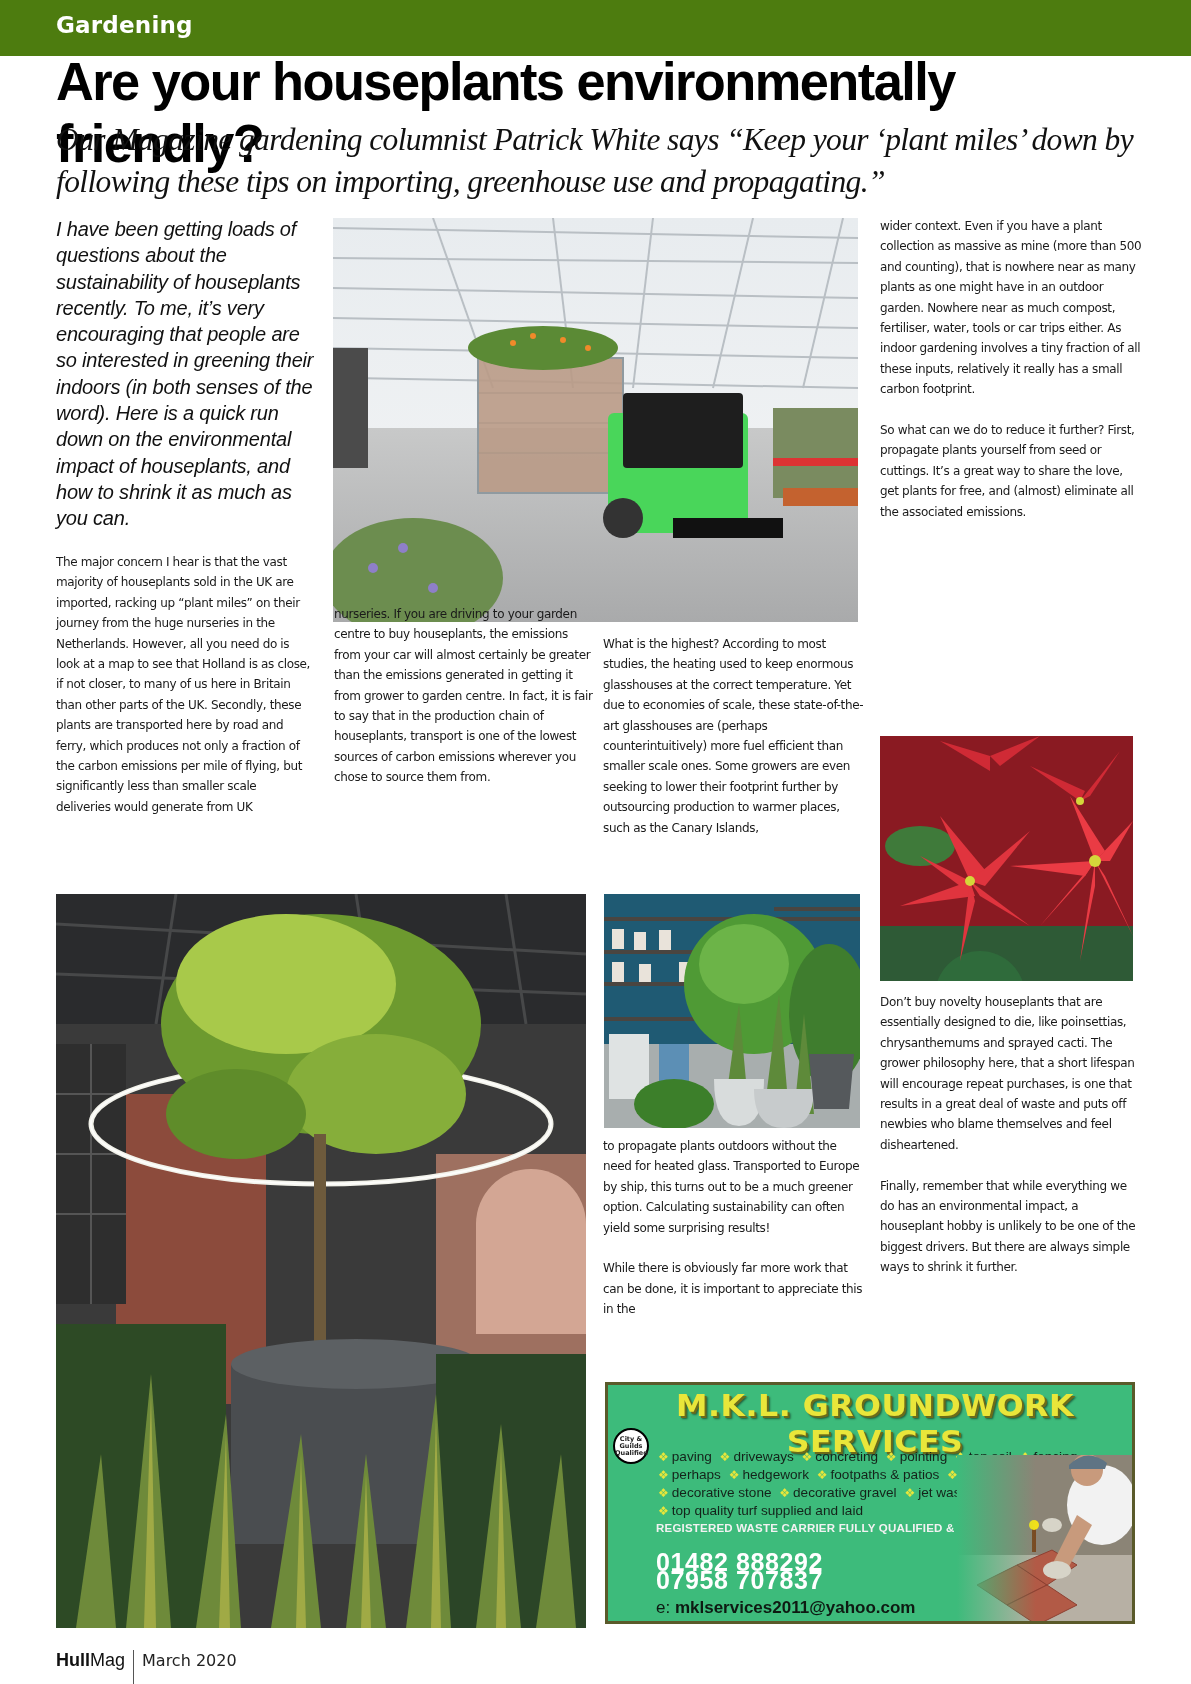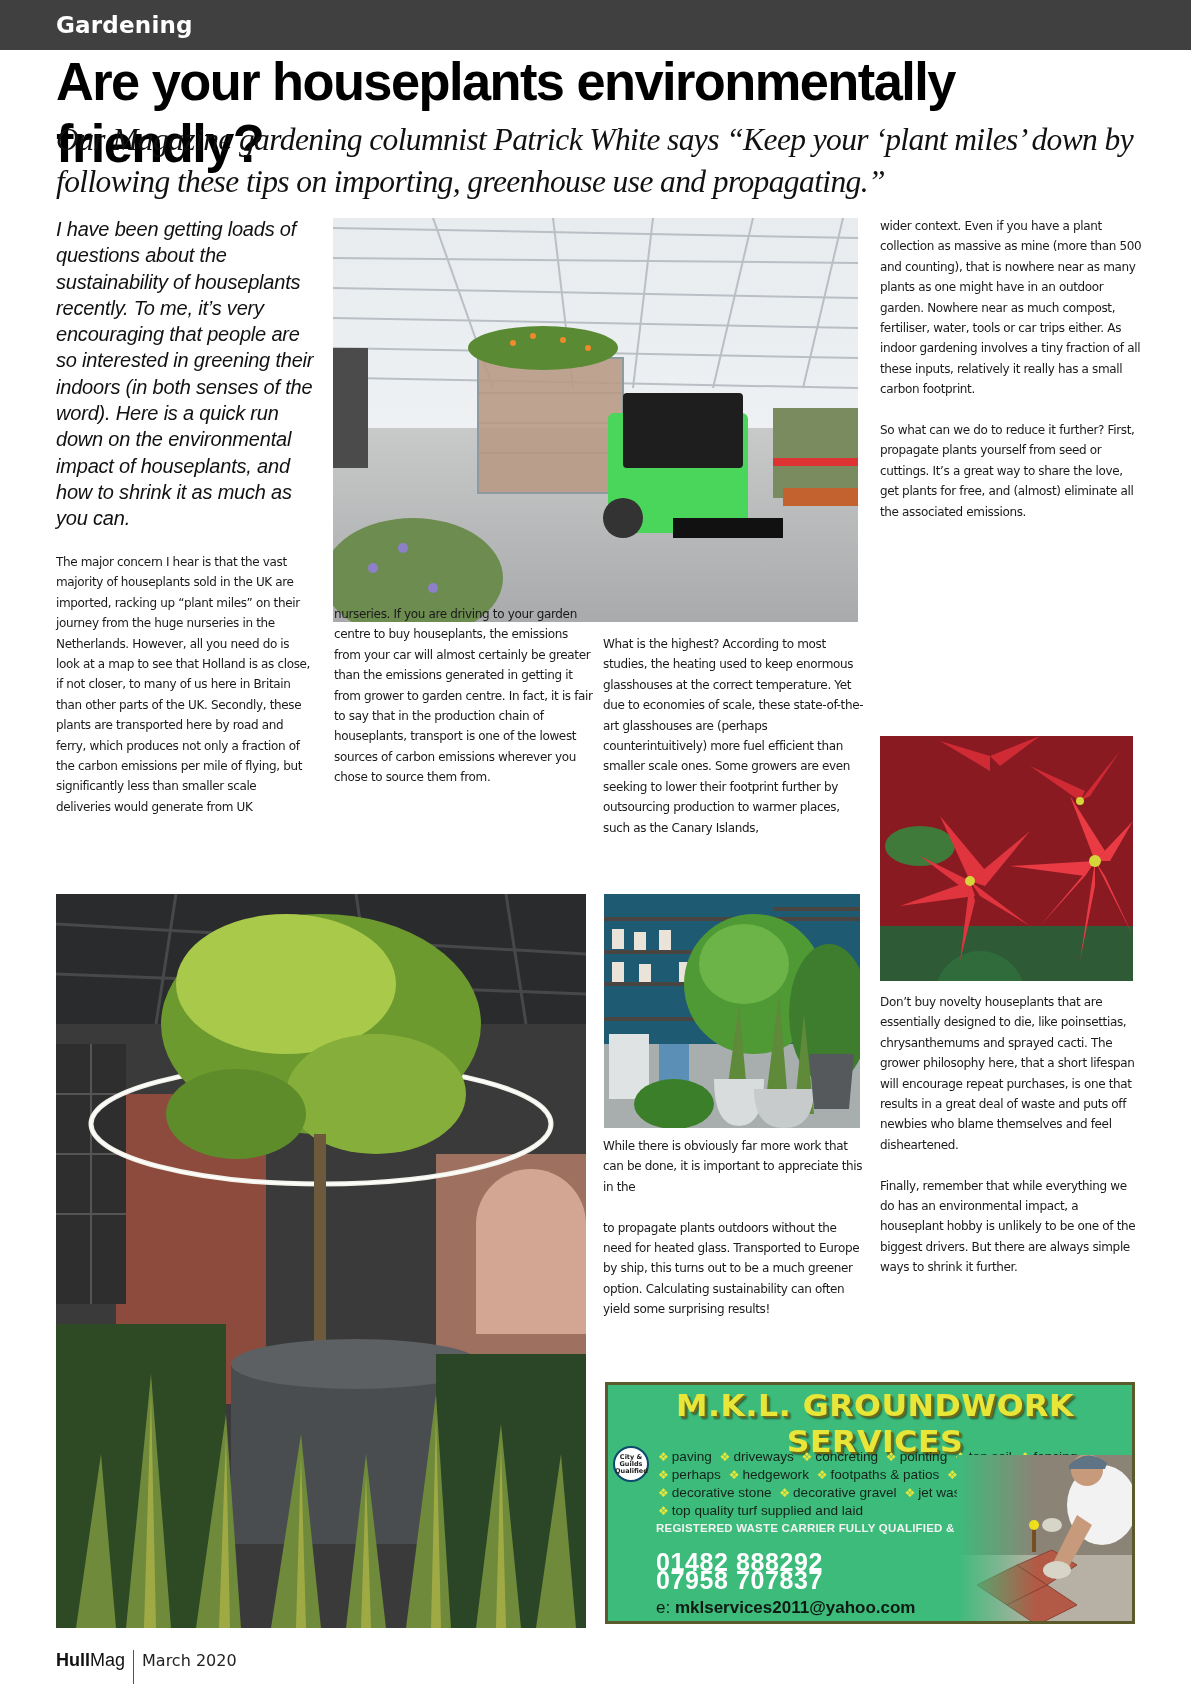--- a/index.html
+++ b/index.html
@@ -1,35 +1,35 @@
 <!DOCTYPE html>
 <html><head>
 <meta charset="utf-8">
 <style>
   * { box-sizing: border-box; margin: 0; padding: 0; }
   html, body { width: 1191px; height: 1684px; background: #ffffff; overflow: hidden; }
   body { position: relative; font-family: "Liberation Sans", "DejaVu Sans", sans-serif; color: #1a1a1a; }
 
-  .section-bar { position: absolute; left: 0; top: 0; width: 1191px; height: 50px; background: #404040; }
+  .section-bar { position: absolute; left: 0; top: 0; width: 1191px; height: 56px; background: #4d7c0f; }
   .section-label { position: absolute; left: 56px; top: 12px; font-family: "DejaVu Sans", sans-serif; font-weight: bold; font-size: 23px; color: #ffffff; letter-spacing: 0.2px; }
 
   .headline { position: absolute; left: 56px; top: 50px; width: 1130px; font-family: "Liberation Sans", sans-serif; font-weight: bold; font-size: 54px; line-height: 62px; color: #000; letter-spacing: -1.6px; transform: scaleX(0.97); transform-origin: left top; }
   .deck { position: absolute; left: 56px; top: 119px; width: 1110px; font-family: Liberation Serif, serif; font-style: italic; font-size: 31.5px; line-height: 42px; color: #111; letter-spacing: -0.6px; }
 
   .col { position: absolute; font-family: "DejaVu Sans", sans-serif; font-size: 12px; line-height: 20.4px; color: #1a1a1a; letter-spacing: -0.35px; }
   .col p { margin-bottom: 20.4px; }
   .col p:last-child { margin-bottom: 0; }
   .intro { position: absolute; left: 56px; top: 216px; width: 260px; font-family: "Liberation Sans", sans-serif; font-style: italic; font-size: 20px; line-height: 26.3px; color: #111; letter-spacing: -0.2px; }
 
   .photo { position: absolute; overflow: hidden; }
   .photo svg { display: block; width: 100%; height: 100%; }
 
   .ad { position: absolute; left: 605px; top: 1382px; width: 530px; height: 242px; background: #3dbb7b; border: 3px solid #5a5a2a; overflow: hidden; }
   .ad-title { position: absolute; left: 12px; top: 2px; width: 510px; text-align: center; font-family: "DejaVu Sans", sans-serif; font-weight: bold; font-size: 31px; color: #e9e63a; letter-spacing: 0.5px; text-shadow: 2px 2px 0 #6b6b1a, 3px 3px 2px rgba(0,0,0,0.5); transform: scaleX(1.02); }
-  .ad-badge { position: absolute; left: 5px; top: 61px; width: 36px; height: 36px; border-radius: 50%; background: #ffffff; border: 2px solid #0c4a6e; font-size: 6.5px; line-height: 7px; text-align: center; padding-top: 6px; font-weight: bold; color: #222; font-family: "DejaVu Sans", sans-serif; }
+  .ad-badge { position: absolute; left: 5px; top: 43px; width: 36px; height: 36px; border-radius: 50%; background: #ffffff; border: 2px solid #000000; font-size: 6.5px; line-height: 7px; text-align: center; padding-top: 6px; font-weight: bold; color: #222; font-family: "DejaVu Sans", sans-serif; }
   .ad-services { position: absolute; left: 50px; top: 63px; width: 440px; font-family: "Liberation Sans", sans-serif; font-size: 13.6px; line-height: 17px; color: #14231a; }
   .ad-services .diamond { color: #e9e63a; font-size: 12px; margin-right: 3px; }
   .ad-services .item { margin-right: 4px; }
   .ad-registered { position: absolute; left: 48px; top: 137px; font-family: "Liberation Sans", sans-serif; font-weight: bold; font-size: 11.5px; color: #f2f2f2; letter-spacing: 0.2px; }
   .ad-phone { position: absolute; left: 48px; font-family: "Liberation Sans", sans-serif; font-weight: bold; font-size: 25px; color: #ffffff; letter-spacing: 0.6px; }
   .ad-phone.p1 { top: 163px; }
   .ad-phone.p2 { top: 181px; }
   .ad-email { position: absolute; left: 48px; top: 213px; font-family: "Liberation Sans", sans-serif; font-size: 17px; color: #0e1a12; }
   .ad-email b { font-weight: bold; }
   .ad-worker { position: absolute; right: 0; top: 70px; width: 175px; height: 170px; }
@@ -245,22 +245,22 @@
         <polygon points="190,220 200,120 210,220"></polygon>
     </g>
     <path d="M110 185 Q110 232 135 232 Q160 232 160 185 Z" fill="#d8dcdc"></path>
     <path d="M150 195 Q150 234 180 234 Q210 234 210 195 Z" fill="#c7cbcc"></path>
     <path d="M205 160 L250 160 L245 215 L210 215 Z" fill="#55595c"></path>
     <ellipse cx="70" cy="210" rx="40" ry="25" fill="#3c7f2a"></ellipse>
   </svg>
 </div>
 
 <div class="col" style="left:603px; top:1136px; width:262px;">
+  <p>to propagate plants outdoors without the need for heated glass. Transported to Europe by ship, this turns out to be a much greener option. Calculating sustainability can often yield some surprising results!</p>
   <p>While there is obviously far more work that can be done, it is important to appreciate this in the</p>
-  <p>to propagate plants outdoors without the need for heated glass. Transported to Europe by ship, this turns out to be a much greener option. Calculating sustainability can often yield some surprising results!</p>
 </div>
 
 <div class="ad">
   <div class="ad-title">M.K.L. GROUNDWORK SERVICES</div>
   <div class="ad-badge">
     <div>City &amp;</div>
     <div>Guilds</div>
     <div>Qualified</div>
   </div>
   <div class="ad-services">

